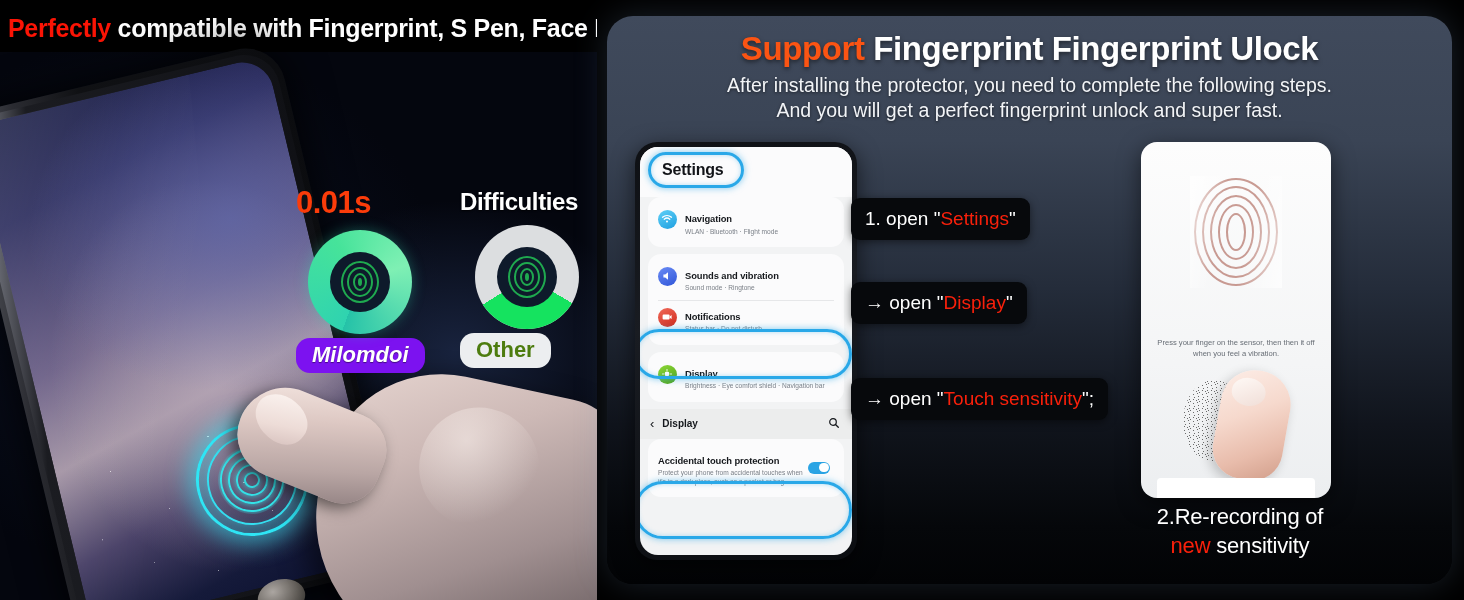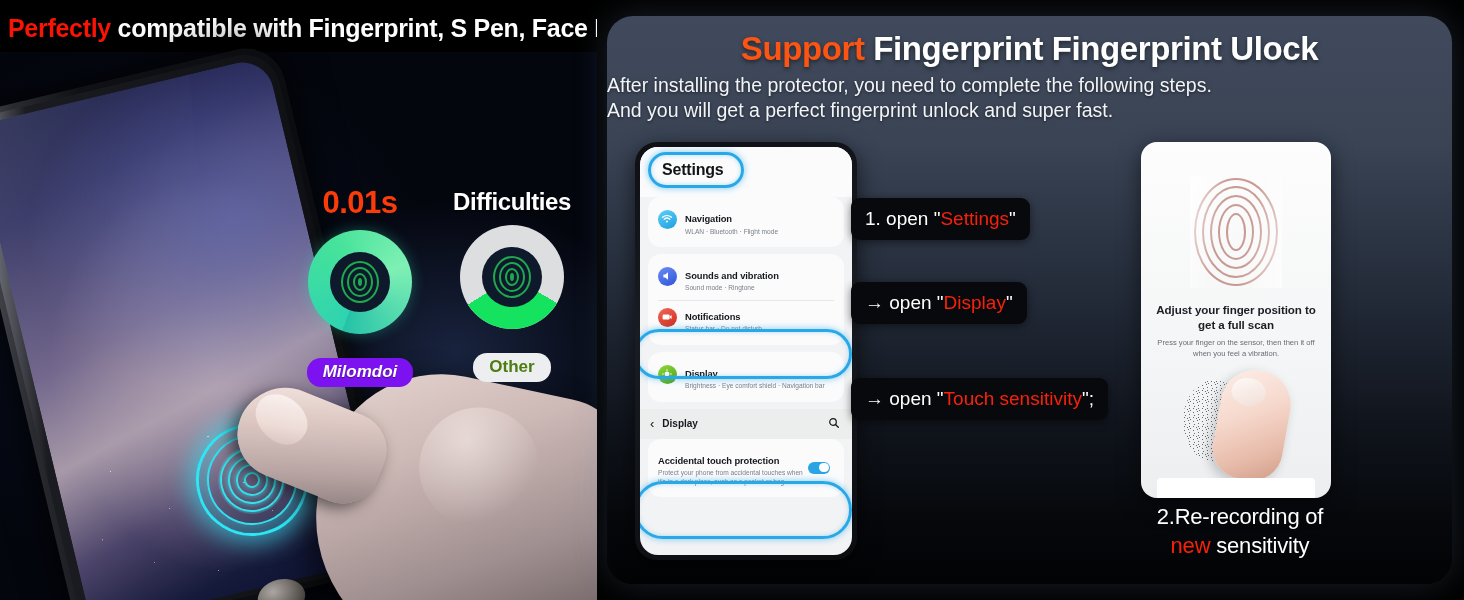--- a/index.html
+++ b/index.html
@@ -135,23 +135,23 @@
 
   
   .stand-nub {
     position:absolute; left:222px; top:545px; width:48px; height:36px;
     border-radius:50%;
     background:radial-gradient(ellipse at 35% 30%, #b9b3ae 0%, #6d6862 55%, #2b2926 100%);
     opacity:0.92;
   }
 
   
-  .cmp-col { position:absolute; text-align:center; }
+  .cmp-col { position:absolute; }
   #cmp-mine { left:296px; top:133px; width:128px; }
-  #cmp-other { left:445px; top:136px; width:134px; }
+  #cmp-other { left:460px; top:136px; width:134px; }
 
   .cmp-title { font-weight:bold; white-space:nowrap; }
   #cmp-mine .cmp-title { font-size:31px; color:#fb3c0a; letter-spacing:-0.5px; }
   #cmp-other .cmp-title { font-size:24px; color:#ffffff; letter-spacing:-0.4px;
                           text-shadow:0 1px 2px rgba(0,0,0,0.8); }
 
   .ring { position:relative; width:104px; height:104px; margin:9px auto 0; border-radius:50%; }
   #ring-mine {
     background:conic-gradient(from 200deg, #2fd3b0 0deg, #46e39a 130deg, #7ff0b4 230deg, #25c2a8 360deg);
     box-shadow:0 0 14px rgba(47,211,176,0.35);
@@ -169,43 +169,43 @@
   .ring .fp-ico i {
     position:absolute; border:2.4px solid #1fa94f; border-radius:50%;
     box-shadow:none;
   }
   .ring .fp-ico i:nth-child(1){ inset:9px 11px 9px 11px; }
   .ring .fp-ico i:nth-child(2){ inset:15px 17px 15px 17px; }
   .ring .fp-ico i:nth-child(3){ inset:21px 23px 21px 23px; }
   .ring .fp-ico i:nth-child(4){ inset:26px 28px 26px 28px; }
 
   .pill {
-    margin:24px auto 0; display:inline-block; padding:4px 16px 5px;
-    border-radius:14px; font-size:17px; font-weight:bold; white-space:nowrap;
+    margin:4px auto 0; display:inline-block; padding:4px 16px 5px;
+    border-radius:14px; font-size:22px; font-weight:bold; white-space:nowrap;
   }
   #pill-mine { background:#7c12f0; color:#ffffff; font-style:italic;
                text-shadow:0 1px 1px rgba(0,0,0,0.45); }
   #pill-other { background:#eceef0; color:#4d7c0f; }
 
   
   #right-panel {
     position:absolute; left:607px; top:16px; width:845px; height:568px;
     border-radius:26px;
     background:linear-gradient(180deg,#404a5c 0%,#3a4455 22%,#242c3a 48%,#10141c 72%,#05070a 90%,#020305 100%);
     box-shadow:0 0 34px rgba(120,150,190,0.22);
     overflow:hidden;
   }
   #right-title {
     position:absolute; left:0; top:14px; width:100%; text-align:center;
     font-size:33px; font-weight:bold; color:#ffffff; letter-spacing:-0.4px;
     text-shadow:0 2px 4px rgba(0,0,0,0.5);
   }
   #right-title .t-accent { color:#fb5413; }
   #right-sub {
-    position:absolute; left:0; top:57px; width:100%; text-align:left;
+    position:absolute; left:0; top:57px; width:100%; text-align:center;
     font-size:19.5px; color:#f2f4f7; line-height:25px;
     text-shadow:0 1px 3px rgba(0,0,0,0.55);
   }
 
   
   #settings-phone {
     position:absolute; left:28px; top:126px; width:222px; height:418px;
     border-radius:22px;
     background:linear-gradient(165deg,#0e1014 0%,#191c22 40%,#0b0d11 100%);
     box-shadow:0 6px 22px rgba(0,0,0,0.6);
@@ -538,21 +538,20 @@
 
     <div id="enroll-phone">
       <div id="enroll-fp">
         <i></i>
           <i></i>
           <i></i>
           <i></i>
           <i></i>
         <div class="sweep"></div>
       </div>
-      <div id="enroll-head">Adjust your finger position to get a full scan</div>
       <div id="enroll-sub">Press your finger on the sensor, then then it off when you feel a vibration.</div>
       <div id="enroll-sensor"></div>
       <div id="enroll-finger">
         <div class="fnail"></div>
       </div>
       <div id="enroll-bottom"></div>
     </div>
 
     <div id="enroll-caption">
       <span>2.Re-recording of</span><br><span class="e-accent">new</span><span> sensitivity</span>

